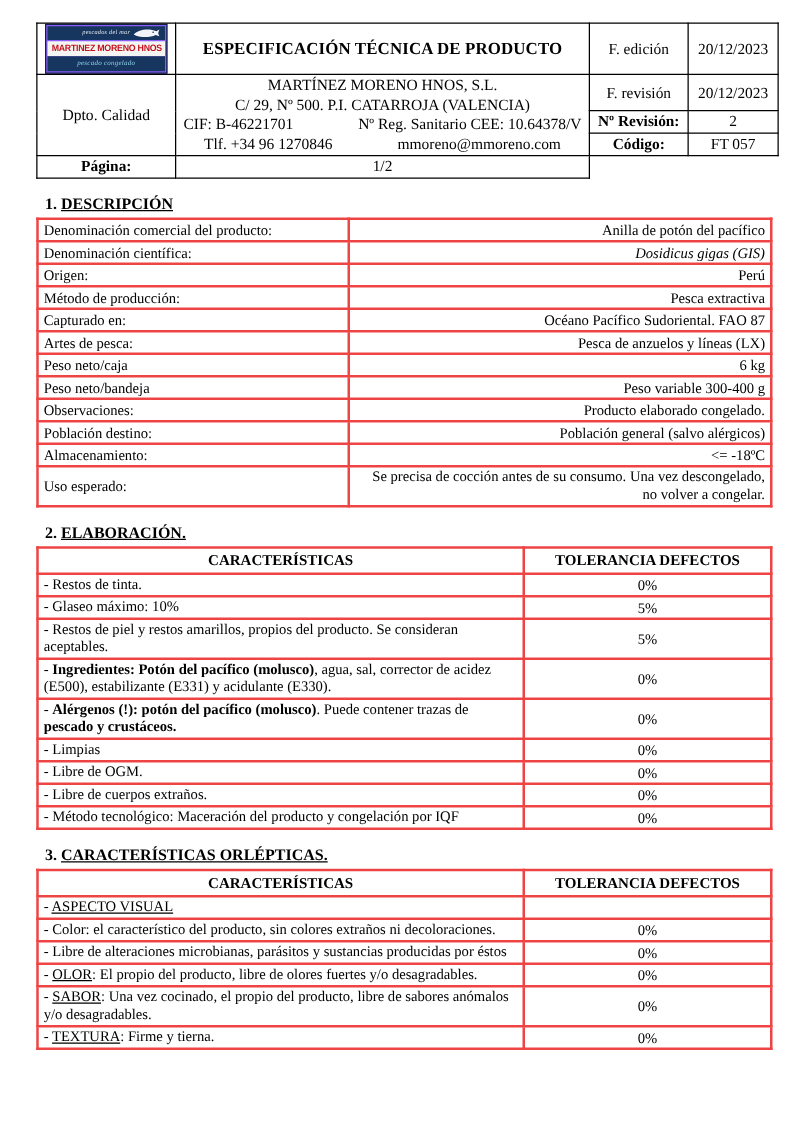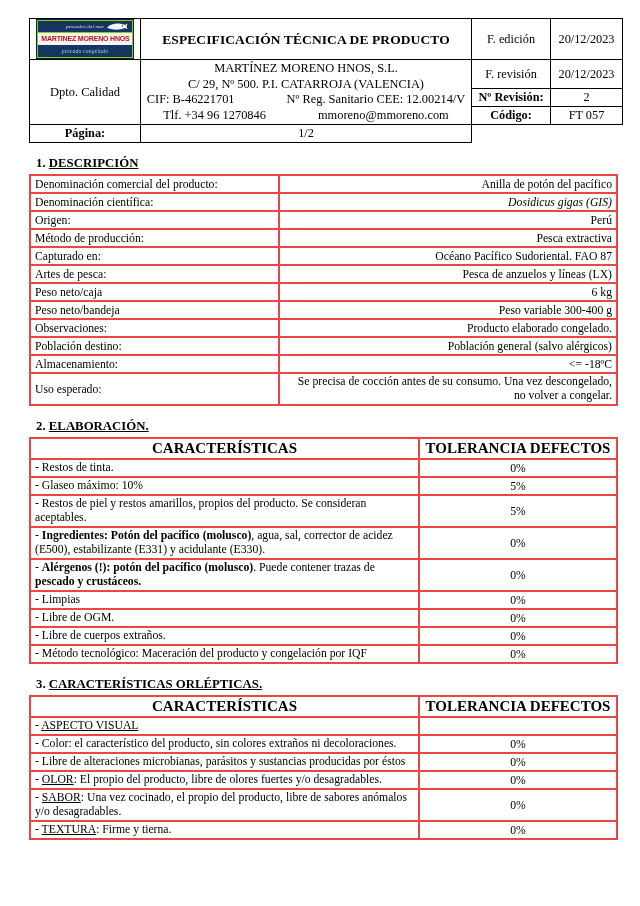--- a/index.html
+++ b/index.html
@@ -67,21 +67,21 @@
   }
   .hrow-tall td { height: 28px; }
   .hrow-short td { height: 17px; }
   .lbl-bold { font-weight: bold; }
 
   
   .logo {
     width: 98px;
     height: 40px;
     margin: 0 auto;
-    background: #84cc16;
+    background: #8b5cf6;
     border: 1px solid #0d2245;
     box-sizing: border-box;
     display: flex;
     flex-direction: column;
     justify-content: space-between;
     padding: 1px;
   }
   .logo-band {
     background: #fdfdfd;
     height: 11px;
@@ -195,21 +195,21 @@
     width: 379px;
     text-align: left;
   }
   table.grid.sec23 .t {
     text-align: center;
   }
   table.grid.sec23 td { height: 14px; }
   table.grid.sec23 .hdr-cell {
     text-align: center;
     font-weight: bold;
-    font-size: 15px;
+    font-size: 12px;
     height: 17px;
   }
   .b { font-weight: bold; }
   .u { text-decoration: underline; }
   .twoline { line-height: 14px; }
 </style>
 </head>
 <body>
 
 <div class="page">
@@ -241,21 +241,21 @@
       <td class="cell-val">20/12/2023</td>
     </tr>
 
     <tr>
       <td class="cell-dpto" rowspan="3">Dpto. Calidad</td>
       <td class="cell-company" rowspan="3">
         <div class="comp-line">MARTÍNEZ MORENO HNOS, S.L.</div>
         <div class="comp-line">C/ 29, Nº 500. P.I. CATARROJA (VALENCIA)</div>
         <div class="comp-split">
           <span>CIF: B-46221701</span>
-          <span>Nº Reg. Sanitario CEE: 12.00214/V</span>
+          <span>Nº Reg. Sanitario CEE: 10.64378/V</span>
         </div>
         <div class="comp-split">
           <span>Tlf. +34 96 1270846</span>
           <span>mmoreno@mmoreno.com</span>
         </div>
       </td>
       <td class="cell-lbl" style="height:28px">F. revisión</td>
       <td class="cell-val">20/12/2023</td>
     </tr>
 

